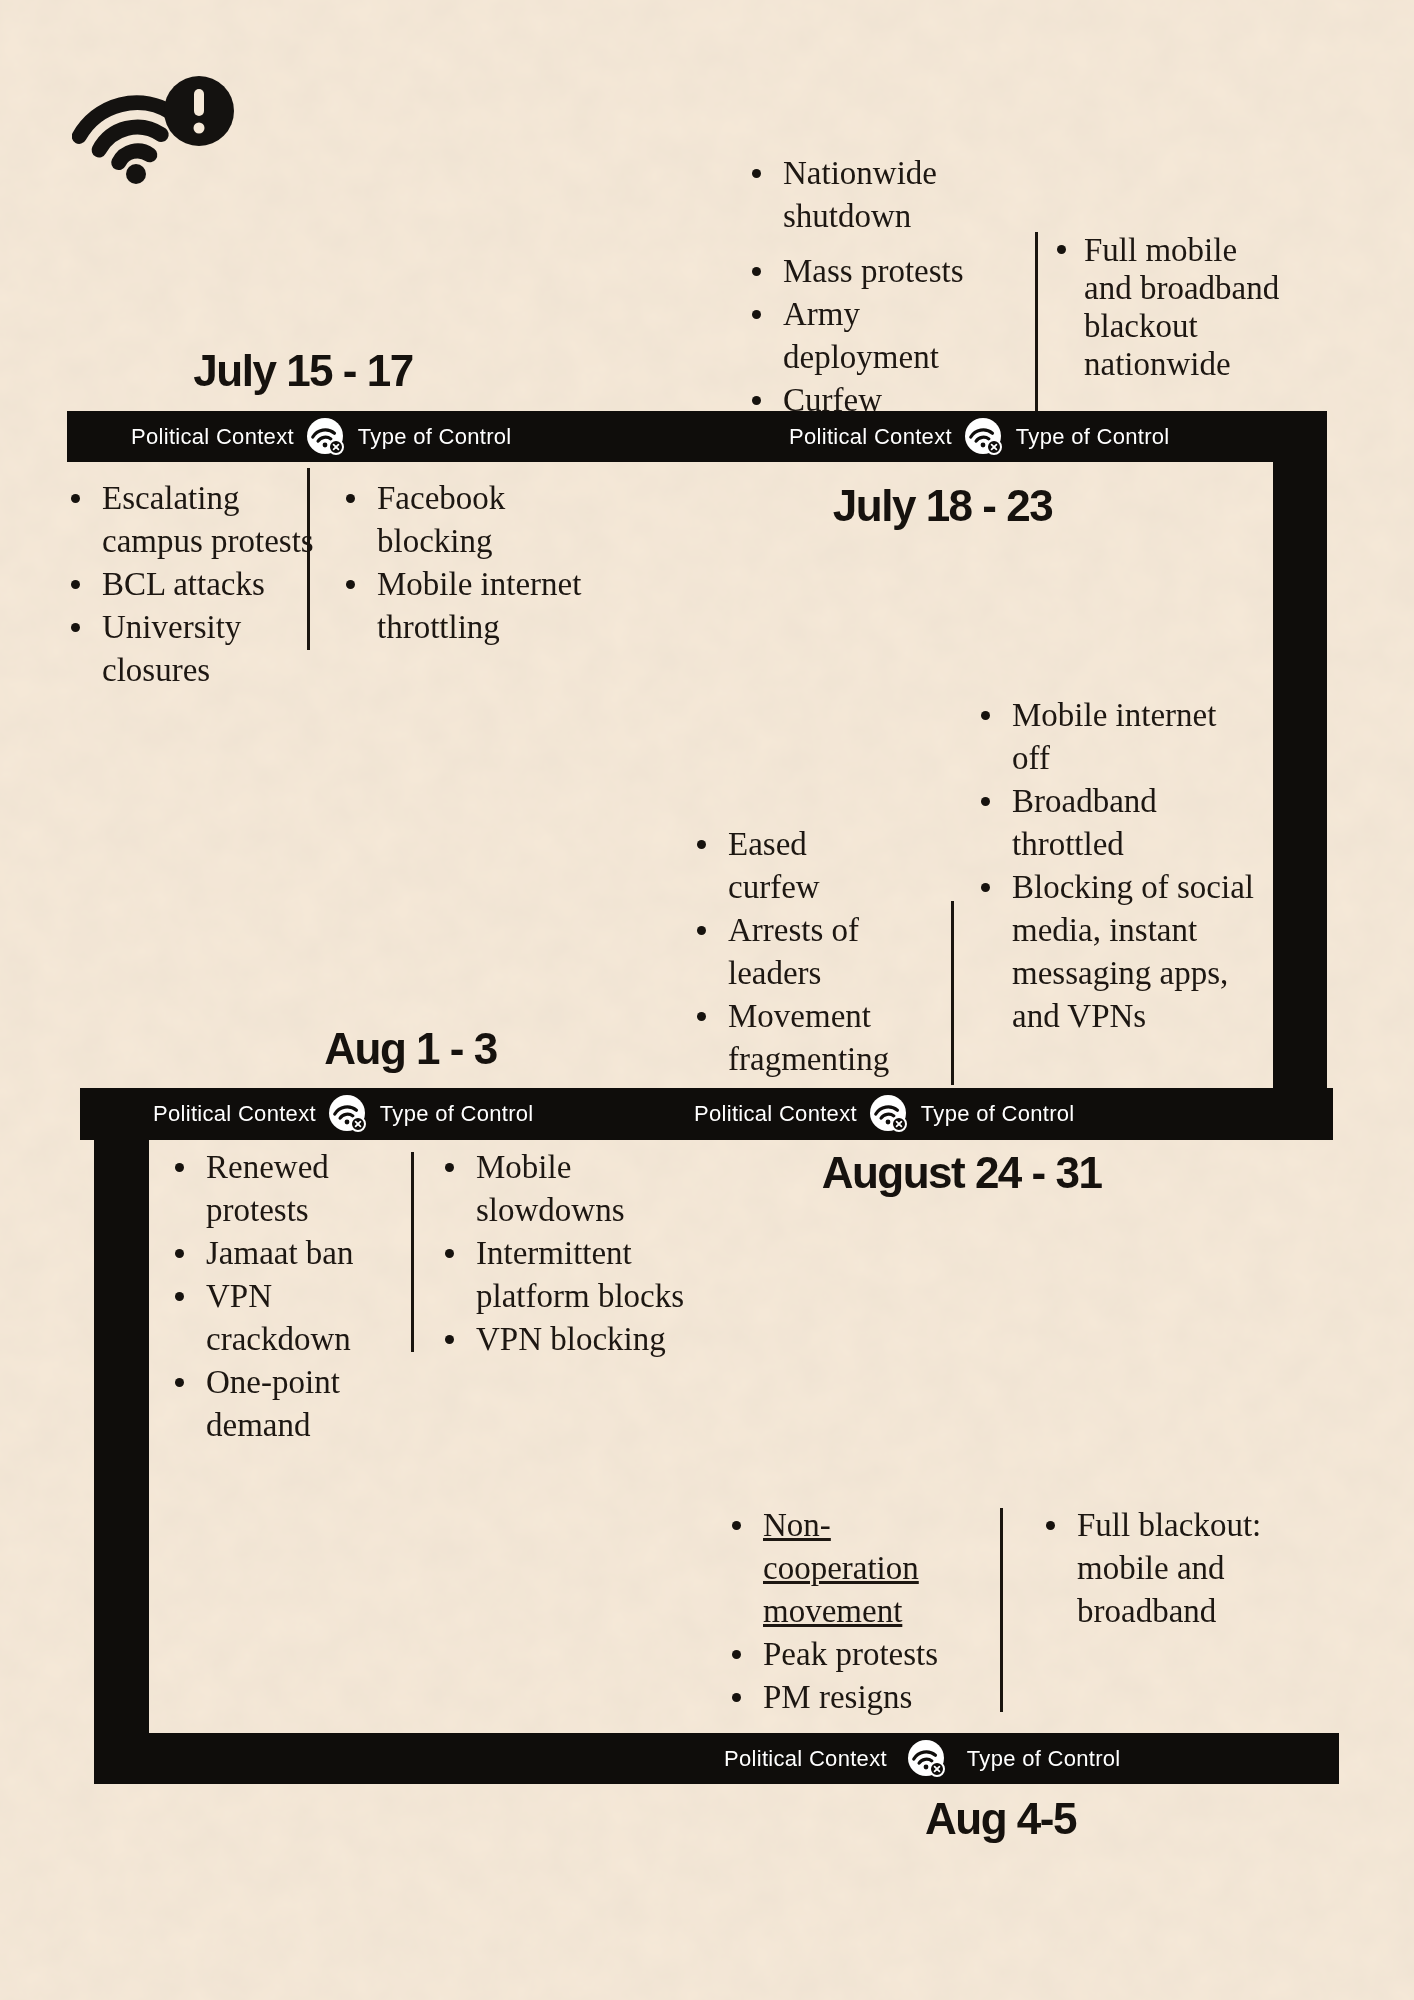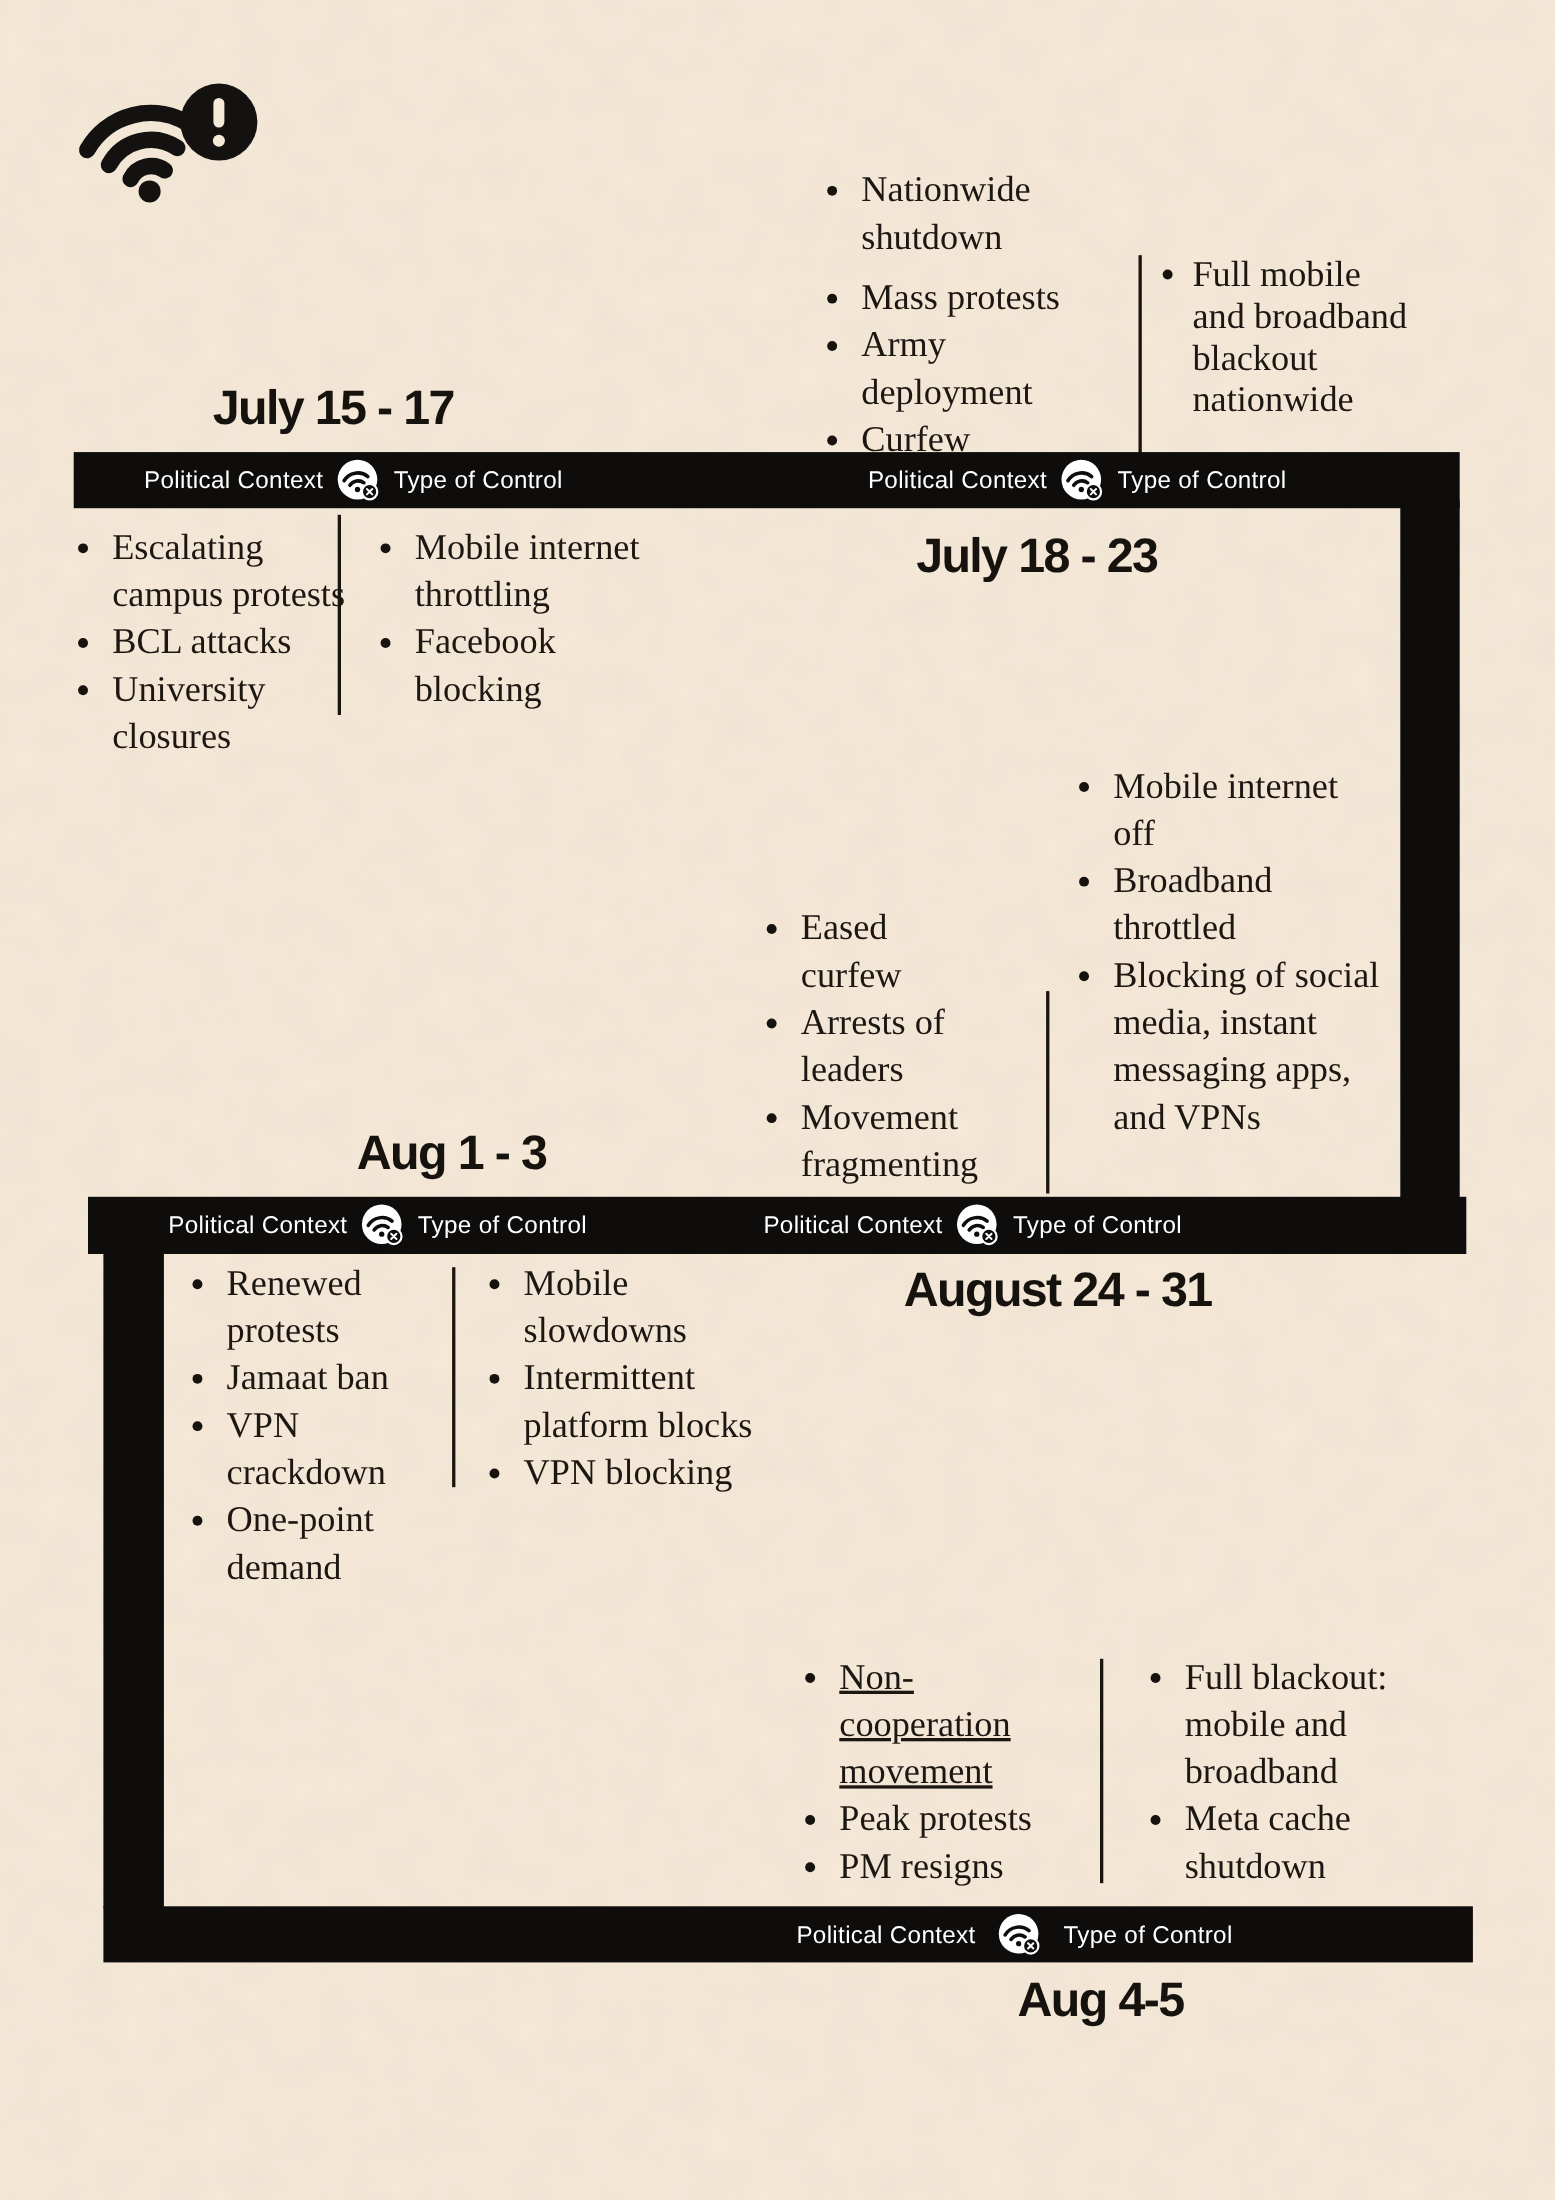--- a/index.html
+++ b/index.html
@@ -106,22 +106,22 @@
 
 <div class="strip" style="left:1273px;top:455px;width:54px;height:640px"></div>
 
 <ul class="blist abs" style="left:64px;top:477px;width:256px">
     <li style="padding-left: 38px;">Escalating campus protests</li>
     <li style="padding-left: 38px;">BCL attacks</li>
     <li style="padding-left: 38px;">University closures</li>
   </ul>
 <div class="vdiv" style="left:307px;top:468px;height:182px"></div>
 <ul class="blist abs" style="left:339px;top:477px;width:266px">
+    <li style="padding-left: 38px;">Facebook blocking</li>
     <li style="padding-left: 38px;">Mobile internet throttling</li>
-    <li style="padding-left: 38px;">Facebook blocking</li>
   </ul>
 
 <div class="date-heading abs" style="left:790px;top:481px;width:305px">July 18 - 23</div>
 
 <ul class="blist abs" style="left:690px;top:823px;width:212px;padding-left:0">
     <li style="padding-left: 38px;">Eased curfew</li>
     <li style="padding-left: 38px;">Arrests of leaders</li>
     <li style="padding-left: 38px;">Movement fragmenting</li>
   </ul>
 <div class="vdiv" style="left:951px;top:901px;height:184px"></div>
@@ -182,21 +182,20 @@
 <div class="date-heading abs" style="left:809px;top:1148px;width:305px">August 24 - 31</div>
 
 <ul class="blist abs" style="left:725px;top:1504px;width:248px">
     <li style="padding-left: 38px; text-decoration: underline;">Non-cooperation movement</li>
     <li style="padding-left: 38px;">Peak protests</li>
     <li style="padding-left: 38px;">PM resigns</li>
   </ul>
 <div class="vdiv" style="left:1000px;top:1508px;height:204px"></div>
 <ul class="blist abs" style="left:1039px;top:1504px;width:255px">
     <li style="padding-left: 38px;">Full blackout: mobile and broadband</li>
-    <li style="padding-left: 38px;">Meta cache shutdown</li>
   </ul>
 
 <div class="bar" style="left:94px;top:1733px;width:1245px;height:51px">
   <div class="bar-group" style="left:630px;gap:20px">
     <span class="bar-label">Political Context</span>
     <svg class="bar-icon" viewBox="0 0 40 40">
       <circle cx="19" cy="19" r="18" fill="#ffffff"></circle>
       <g transform="rotate(-10 19 26)" stroke="#0f0d0b" stroke-width="3.2" fill="none" stroke-linecap="round">
         <path d="M8 18 A 14.5 14.5 0 0 1 30 18"></path>
         <path d="M12.5 23 A 9 9 0 0 1 25.5 23"></path>

